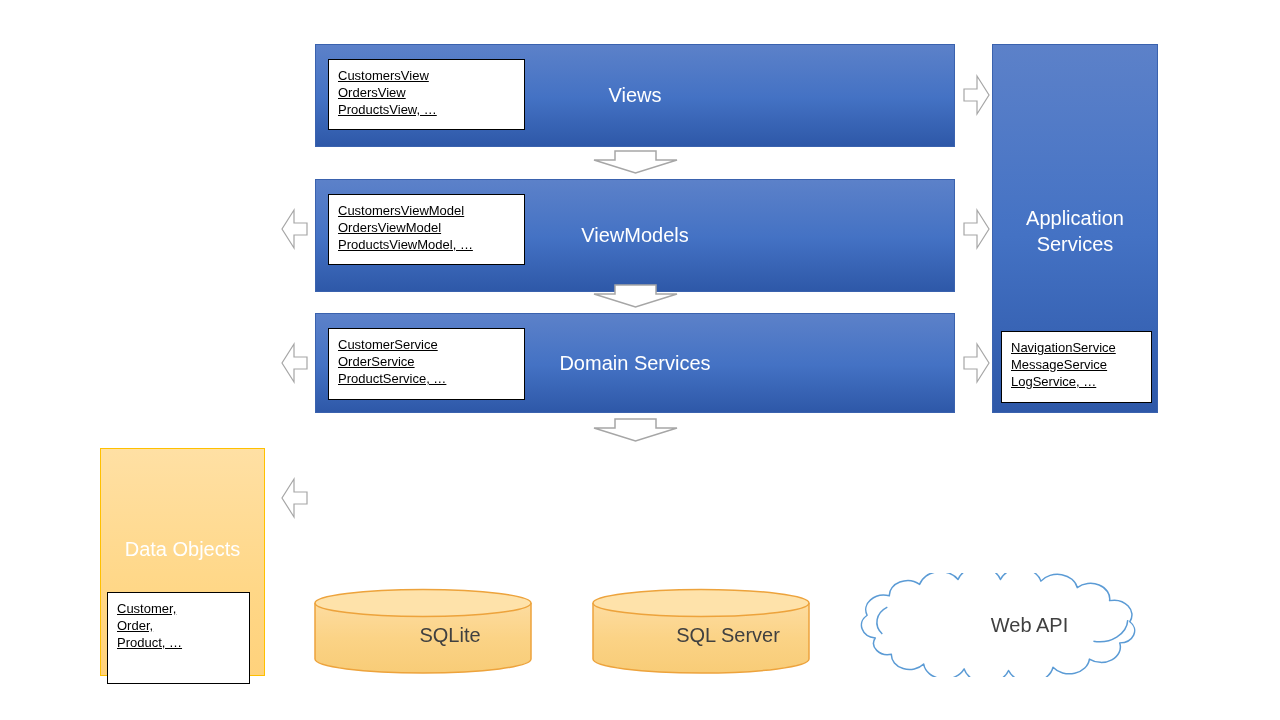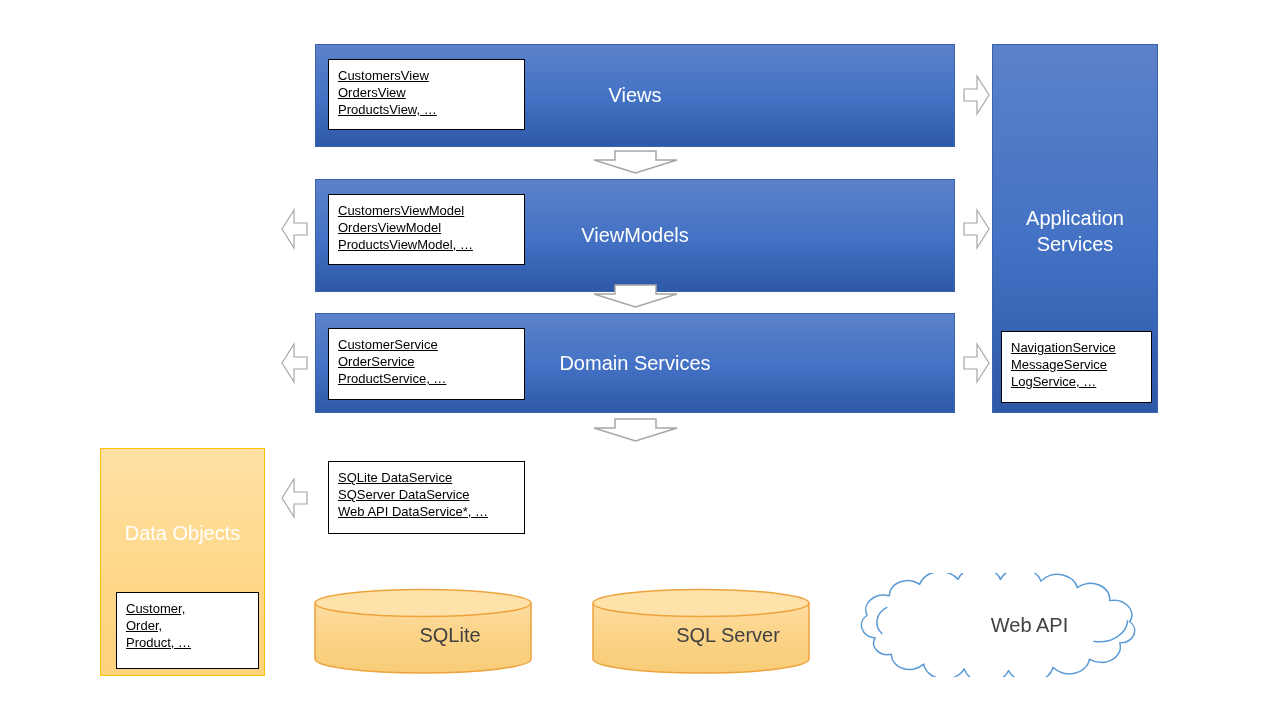--- a/index.html
+++ b/index.html
@@ -44,21 +44,21 @@
       <linearGradient id="cylGrad" x1="0" y1="0" x2="0" y2="1">
         <stop offset="0" stop-color="#FDDCA0"></stop>
         <stop offset="0.5" stop-color="#FBD386"></stop>
         <stop offset="1" stop-color="#F8CC77"></stop>
       </linearGradient>
     </defs>
   </svg>
 
 
   <div class="abs orange-grad" style="left:100px;top:448px;width:165px;height:228px;">
-    <div class="box-title dark-title" style="top:84px;">Data Objects</div>
+    <div class="box-title dark-title" style="top:100px;">Data Objects</div>
   </div>
 
   <div class="abs blue-grad" style="left:992px;top:44px;width:166px;height:369px;">
     <div class="box-title" style="top:186px;padding:0 14px;">Application Services</div>
   </div>
 
   <div class="abs blue-grad bar" style="left:315px;top:44px;width:640px;height:103px;">
     <div class="bar-title">Views</div>
   </div>
 
@@ -82,28 +82,23 @@
     <span>OrdersViewModel</span>
     <span>ProductsViewModel, …</span>
   </div>
 
   <div class="note" style="left:328px;top:328px;width:197px;height:72px;">
     <span>CustomerService</span>
     <span>OrderService</span>
     <span>ProductService, …</span>
   </div>
 
-  <div class="note" style="left:328px;top:461px;width:197px;height:73px;">
-    <span>SQLite DataService</span>
-    <span>SQServer DataService</span>
-    <span>Web API DataService*, …</span>
-  </div>
 
 
-  <div class="note" style="left:116px;top:592px;width:143px;height:77px;">
+  <div class="note" style="left:107px;top:592px;width:143px;height:92px;">
     <span>Customer,</span>
     <span>Order,</span>
     <span>Product, …</span>
   </div>
 
   <div class="note" style="left:1001px;top:331px;width:151px;height:72px;">
     <span>NavigationService</span>
     <span>MessageService</span>
     <span>LogService, …</span>
   </div>

